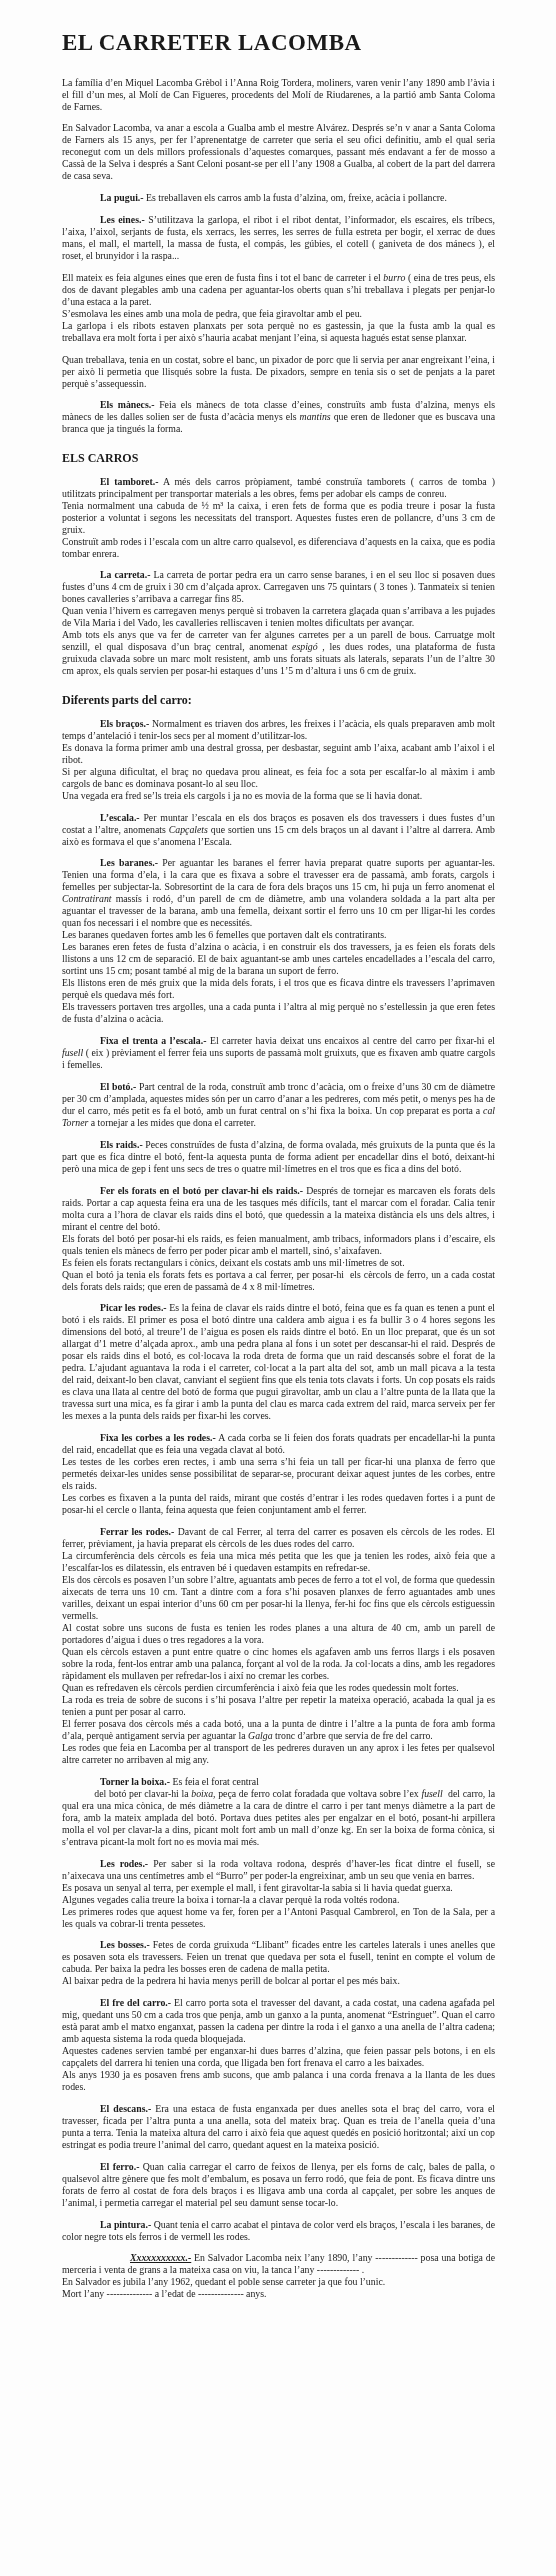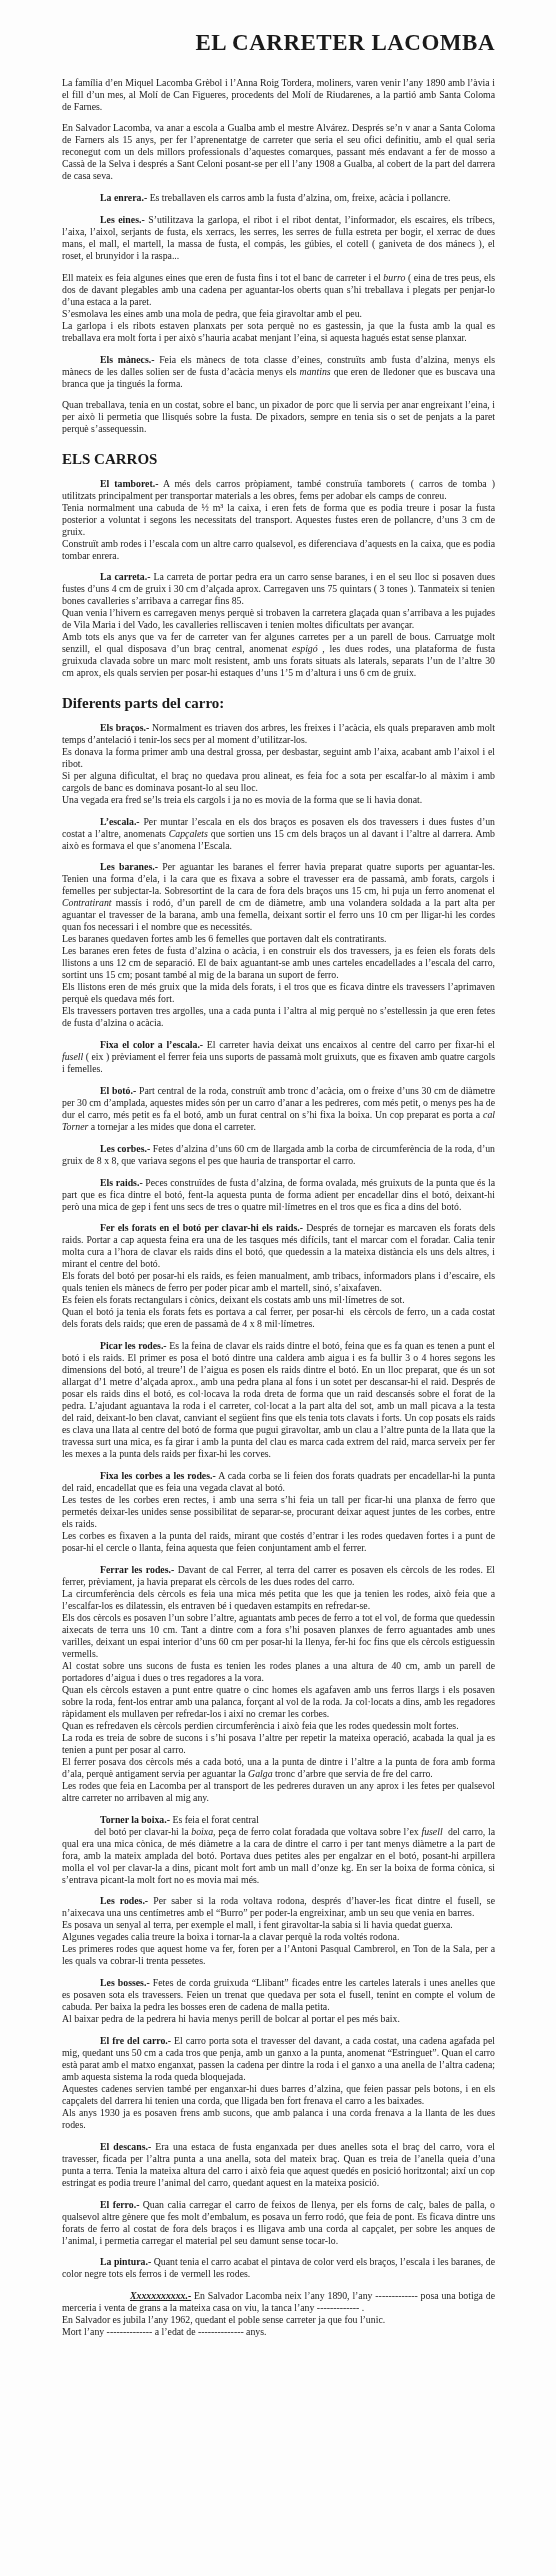--- a/index.html
+++ b/index.html
@@ -7,83 +7,82 @@
     width: 557px;
     min-height: 2576px;
     margin: 0 auto;
     background: #fdfdfd;
     color: #1a1a1a;
     font-family: "Liberation Serif", "DejaVu Serif", serif;
     box-sizing: border-box;
     padding: 30px 62px 46px 62px;
   }
   h1.title {
-    text-align: right;
+    text-align: left;
     font-size: 23px;
     font-weight: bold;
     margin: 0 0 20.6px 0;
     letter-spacing: 0.5px;
     white-space: nowrap;
   }
   .block {
     font-size: 9.8px;
     line-height: 12px;
     text-align: justify;
     margin: 9.8px 0 0 0;
     white-space: pre-wrap;
     tab-size: 32px;
     -moz-tab-size: 4;
   }
   .entry { text-indent: 38px; }
   .lead { font-weight: bold; }
   .lead.u { text-decoration: underline; font-style: italic; margin-left: 30px; }
   h2.heading {
-    font-size: 15px;
+    font-size: 12px;
     font-weight: bold;
     margin: 15.5px 0 0 0;
     text-align: left;
   }
   i { }
 </style>
 </head>
 <body>
 
 <div class="page">
   <h1 class="title">EL CARRETER LACOMBA</h1>
   <div>
       <p class="block"><span>La família d’en Miquel Lacomba Grèbol i l’Anna Roig Tordera, moliners, varen venir l’any 1890 amb l’àvia i el fill d’un mes, al Molí de Can Figueres, procedents del Molí de Riudarenes, a la partió amb Santa Coloma de Farnes.</span></p>
       <p class="block"><span>En Salvador Lacomba, va anar a escola a Gualba amb el mestre Alvárez. Després se’n v anar a Santa Coloma de Farners als 15 anys, per fer l’aprenentatge de carreter que seria el seu ofici definitiu, amb el qual seria reconegut com un dels millors professionals d’aquestes comarques, passant més endavant a fer de mosso a Cassà de la Selva i després a Sant Celoni posant-se per ell l’any 1908 a Gualba, al cobert de la part del darrera de casa seva.</span></p>
-      <p class="block entry"><span class="lead">La enrera.-</span> <span>Es treballaven els carros amb la fusta d’alzina, om, freixe, acàcia i pollancre.</span></p>
+      <p class="block entry"><span class="lead">La pugui.-</span> <span>Es treballaven els carros amb la fusta d’alzina, om, freixe, acàcia i pollancre.</span></p>
       <p class="block entry"><span class="lead">Les eines.-</span> <span>S’utilitzava la garlopa, el ribot i el ribot dentat, l’informador, els escaires, els tríbecs, l’aixa, l’aixol, serjants de fusta, els xerracs, les serres, les serres de fulla estreta per bogir, el xerrac de dues mans, el mall, el martell, la massa de fusta, el compás, les gúbies, el cotell ( ganiveta de dos mánecs ), el roset, el brunyidor i la raspa...</span></p>
       <p class="block"><span>Ell mateix es feia algunes eines que eren de fusta fins i tot el banc de carreter i el <i>burro</i> ( eina de tres peus, els dos de davant plegables amb una cadena per aguantar-los oberts quan s’hi treballava i plegats per penjar-lo d’una estaca a la paret.
 S’esmolava les eines amb una mola de pedra, que feia giravoltar amb el peu.
 La garlopa i els ribots estaven planxats per sota perquè no es gastessin, ja que la fusta amb la qual es treballava era molt forta i per això s’hauria acabat menjant l’eina, si aquesta hagués estat sense planxar.</span></p>
+      <p class="block"><span>Quan treballava, tenia en un costat, sobre el banc, un pixador de porc que li servia per anar engreixant l’eina, i per això li permetia que llisqués sobre la fusta. De pixadors, sempre en tenia sis o set de penjats a la paret perquè s’assequessin.</span></p>
       <p class="block entry"><span class="lead">Els mànecs.-</span> <span>Feia els mànecs de tota classe d’eines, construïts amb fusta d’alzina, menys els mànecs de les dalles solien ser de fusta d’acàcia menys els <i>mantins</i> que eren de lledoner que es buscava una branca que ja tingués la forma.</span></p>
-      <p class="block"><span>Quan treballava, tenia en un costat, sobre el banc, un pixador de porc que li servia per anar engreixant l’eina, i per això li permetia que llisqués sobre la fusta. De pixadors, sempre en tenia sis o set de penjats a la paret perquè s’assequessin.</span></p>
       <h2 class="heading">ELS CARROS</h2>
       <p class="block entry"><span class="lead">El tamboret.-</span> <span>A més dels carros pròpiament, també construïa tamborets ( carros de tomba ) utilitzats principalment per transportar materials a les obres, fems per adobar els camps de conreu.
 Tenia normalment una cabuda de ½ m³ la caixa, i eren fets de forma que es podia treure i posar la fusta posterior a voluntat i segons les necessitats del transport. Aquestes fustes eren de pollancre, d’uns 3 cm de gruix.
 Construït amb rodes i l’escala com un altre carro qualsevol, es diferenciava d’aquests en la caixa, que es podia tombar enrera.</span></p>
       <p class="block entry"><span class="lead">La carreta.-</span> <span>La carreta de portar pedra era un carro sense baranes, i en el seu lloc si posaven dues fustes d’uns 4 cm de gruix i 30 cm d’alçada aprox. Carregaven uns 75 quintars ( 3 tones ). Tanmateix si tenien bones cavalleries s’arribava a carregar fins 85.
 Quan venia l’hivern es carregaven menys perquè si trobaven la carretera glaçada quan s’arribava a les pujades de Vila Maria i del Vado, les cavalleries relliscaven i tenien moltes dificultats per avançar.
 Amb tots els anys que va fer de carreter van fer algunes carretes per a un parell de bous. Carruatge molt senzill, el qual disposava d’un braç central, anomenat <i>espigó</i> , les dues rodes, una plataforma de fusta gruixuda clavada sobre un marc molt resistent, amb uns forats situats als laterals, separats l’un de l’altre 30 cm aprox, els quals servien per posar-hi estaques d’uns 1’5 m d’altura i uns 6 cm de gruix.</span></p>
       <h2 class="heading">Diferents parts del carro:</h2>
       <p class="block entry"><span class="lead">Els braços.-</span> <span>Normalment es triaven dos arbres, les freixes i l’acàcia, els quals preparaven amb molt temps d’antelació i tenir-los secs per al moment d’utilitzar-los.
 Es donava la forma primer amb una destral grossa, per desbastar, seguint amb l’aixa, acabant amb l’aixol i el ribot.
 Si per alguna dificultat, el braç no quedava prou alineat, es feia foc a sota per escalfar-lo al màxim i amb cargols de banc es dominava posant-lo al seu lloc.
 Una vegada era fred se’ls treia els cargols i ja no es movia de la forma que se li havia donat.</span></p>
       <p class="block entry"><span class="lead">L’escala.-</span> <span>Per muntar l’escala en els dos braços es posaven els dos travessers i dues fustes d’un costat a l’altre, anomenats <i>Capçalets</i> que sortien uns 15 cm dels braços un al davant i l’altre al darrera. Amb això es formava el que s’anomena l’Escala.</span></p>
       <p class="block entry"><span class="lead">Les baranes.-</span> <span>Per aguantar les baranes el ferrer havia preparat quatre suports per aguantar-les. Tenien una forma d’ela, i la cara que es fixava a sobre el travesser era de passamà, amb forats, cargols i femelles per subjectar-la. Sobresortint de la cara de fora dels braços uns 15 cm, hi puja un ferro anomenat el <i>Contratirant</i> massís i rodó, d’un parell de cm de diàmetre, amb una volandera soldada a la part alta per aguantar el travesser de la barana, amb una femella, deixant sortir el ferro uns 10 cm per lligar-hi les cordes quan fos necessari i el nombre que es necessités.
 Les baranes quedaven fortes amb les 6 femelles que portaven dalt els contratirants.
 Les baranes eren fetes de fusta d’alzina o acàcia, i en construir els dos travessers, ja es feien els forats dels llistons a uns 12 cm de separació. El de baix aguantant-se amb unes carteles encadellades a l’escala del carro, sortint uns 15 cm; posant també al mig de la barana un suport de ferro.
 Els llistons eren de més gruix que la mida dels forats, i el tros que es ficava dintre els travessers l’aprimaven perquè els quedava més fort.
 Els travessers portaven tres argolles, una a cada punta i l’altra al mig perquè no s’estellessin ja que eren fetes de fusta d’alzina o acàcia.</span></p>
-      <p class="block entry"><span class="lead">Fixa el color a l’escala.-</span> <span>El carreter havia deixat uns encaixos al centre del carro per fixar-hi el <i>fusell</i> ( eix ) prèviament el ferrer feia uns suports de passamà molt gruixuts, que es fixaven amb quatre cargols i femelles.</span></p>
+      <p class="block entry"><span class="lead">Fixa el trenta a l’escala.-</span> <span>El carreter havia deixat uns encaixos al centre del carro per fixar-hi el <i>fusell</i> ( eix ) prèviament el ferrer feia uns suports de passamà molt gruixuts, que es fixaven amb quatre cargols i femelles.</span></p>
       <p class="block entry"><span class="lead">El botó.-</span> <span>Part central de la roda, construït amb tronc d’acàcia, om o freixe d’uns 30 cm de diàmetre per 30 cm d’amplada, aquestes mides són per un carro d’anar a les pedreres, com més petit, o menys pes ha de dur el carro, més petit es fa el botó, amb un furat central on s’hi fixa la boixa. Un cop preparat es porta a <i>cal Torner</i> a tornejar a les mides que dona el carreter.</span></p>
-      <p class="block entry"><span class="lead">Les corbes.-</span> <span>Fetes d’alzina d’uns 60 cm de llargada amb la corba de circumferència de la roda, d’un gruix de 8 x 8, que variava segons el pes que hauria de transportar el carro.</span></p>
       <p class="block entry"><span class="lead">Els raids.-</span> <span>Peces construïdes de fusta d’alzina, de forma ovalada, més gruixuts de la punta que és la part que es fica dintre el botó, fent-la aquesta punta de forma adient per encadellar dins el botó, deixant-hi però una mica de gep i fent uns secs de tres o quatre mil·límetres en el tros que es fica a dins del botó.</span></p>
       <p class="block entry"><span class="lead">Fer els forats en el botó per clavar-hi els raids.-</span> <span>Després de tornejar es marcaven els forats dels raids. Portar a cap aquesta feina era una de les tasques més difícils, tant el marcar com el foradar. Calia tenir molta cura a l’hora de clavar els raids dins el botó, que quedessin a la mateixa distància els uns dels altres, i mirant el centre del botó.
 Els forats del botó per posar-hi els raids, es feien manualment, amb tribacs, informadors plans i d’escaire, els quals tenien els mànecs de ferro per poder picar amb el martell, sinó, s’aixafaven.
 Es feien els forats rectangulars i cònics, deixant els costats amb uns mil·límetres de sot.
 Quan el botó ja tenia els forats fets es portava a cal ferrer, per posar-hi  els cèrcols de ferro, un a cada costat dels forats dels raids; que eren de passamà de 4 x 8 mil·límetres.</span></p>
       <p class="block entry"><span class="lead">Picar les rodes.-</span> <span>Es la feina de clavar els raids dintre el botó, feina que es fa quan es tenen a punt el botó i els raids. El primer es posa el botó dintre una caldera amb aigua i es fa bullir 3 o 4 hores segons les dimensions del botó, al treure’l de l’aigua es posen els raids dintre el botó. En un lloc preparat, que és un sot allargat d’1 metre d’alçada aprox., amb una pedra plana al fons i un sotet per descansar-hi el raid. Després de posar els raids dins el botó, es col·locava la roda dreta de forma que un raid descansés sobre el forat de la pedra. L’ajudant aguantava la roda i el carreter, col·locat a la part alta del sot, amb un mall picava a la testa del raid, deixant-lo ben clavat, canviant el següent fins que els tenia tots clavats i forts. Un cop posats els raids es clava una llata al centre del botó de forma que pugui giravoltar, amb un clau a l’altre punta de la llata que la travessa surt una mica, es fa girar i amb la punta del clau es marca cada extrem del raid, marca serveix per fer les mexes a la punta dels raids per fixar-hi les corves.</span></p>
       <p class="block entry"><span class="lead">Fixa les corbes a les rodes.-</span> <span>A cada corba se li feien dos forats quadrats per encadellar-hi la punta del raid, encadellat que es feia una vegada clavat al botó.
 Les testes de les corbes eren rectes, i amb una serra s’hi feia un tall per ficar-hi una planxa de ferro que permetés deixar-les unides sense possibilitat de separar-se, procurant deixar aquest juntes de les corbes, entre els raids.
 Les corbes es fixaven a la punta del raids, mirant que costés d’entrar i les rodes quedaven fortes i a punt de posar-hi el cercle o llanta, feina aquesta que feien conjuntament amb el ferrer.</span></p>
       <p class="block entry"><span class="lead">Ferrar les rodes.-</span> <span>Davant de cal Ferrer, al terra del carrer es posaven els cèrcols de les rodes. El ferrer, prèviament, ja havia preparat els cèrcols de les dues rodes del carro.

